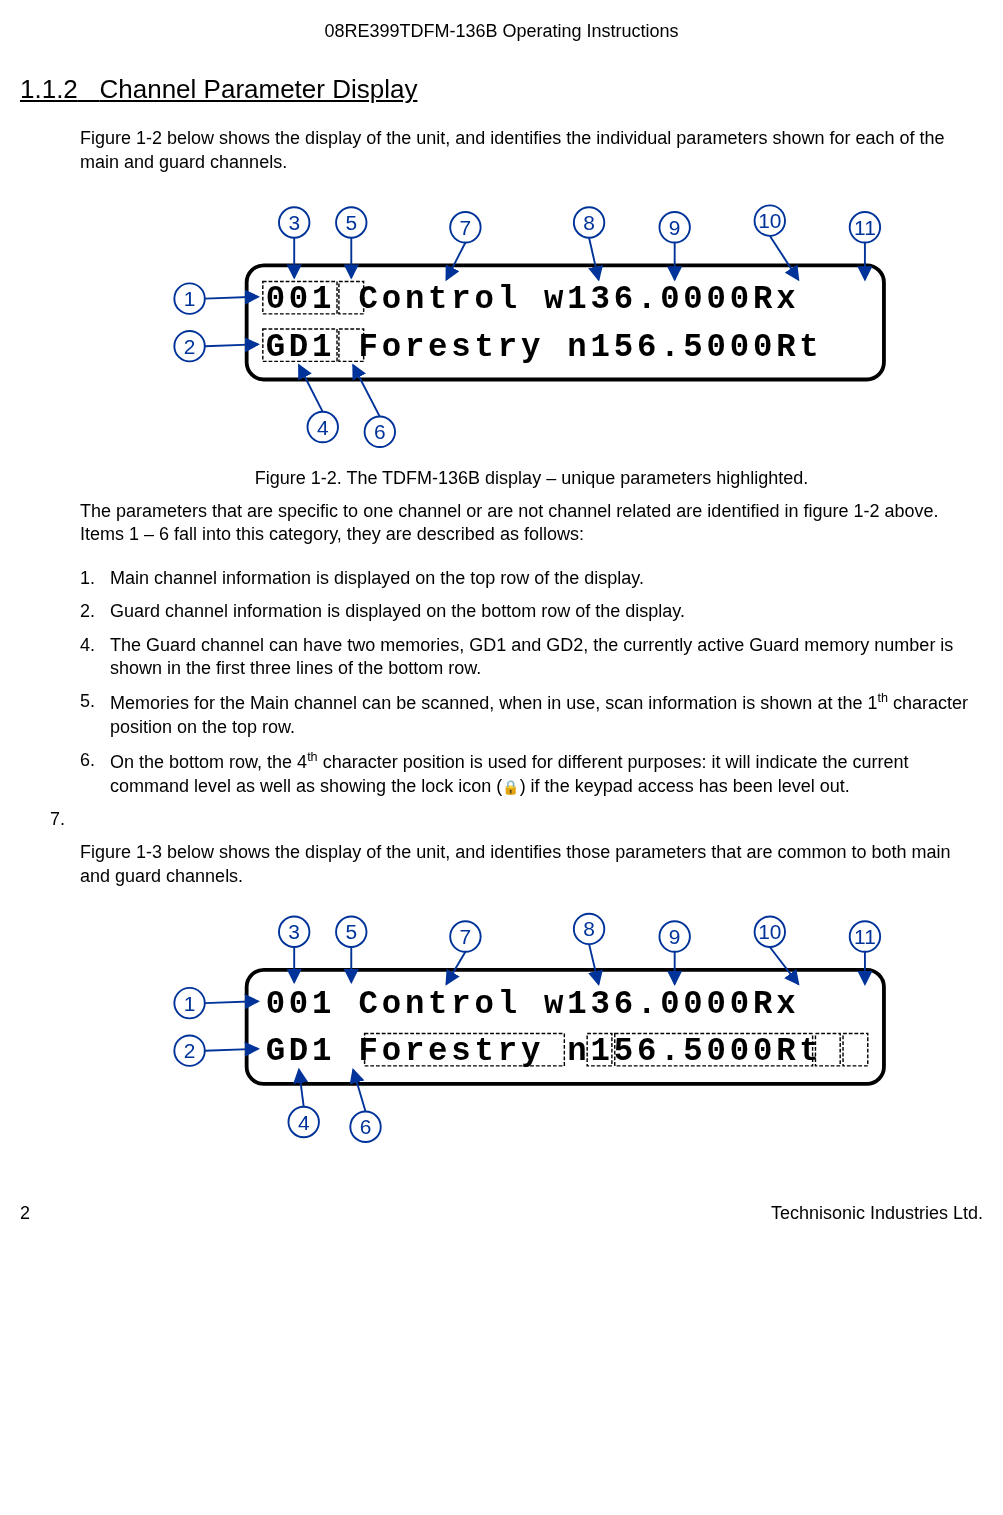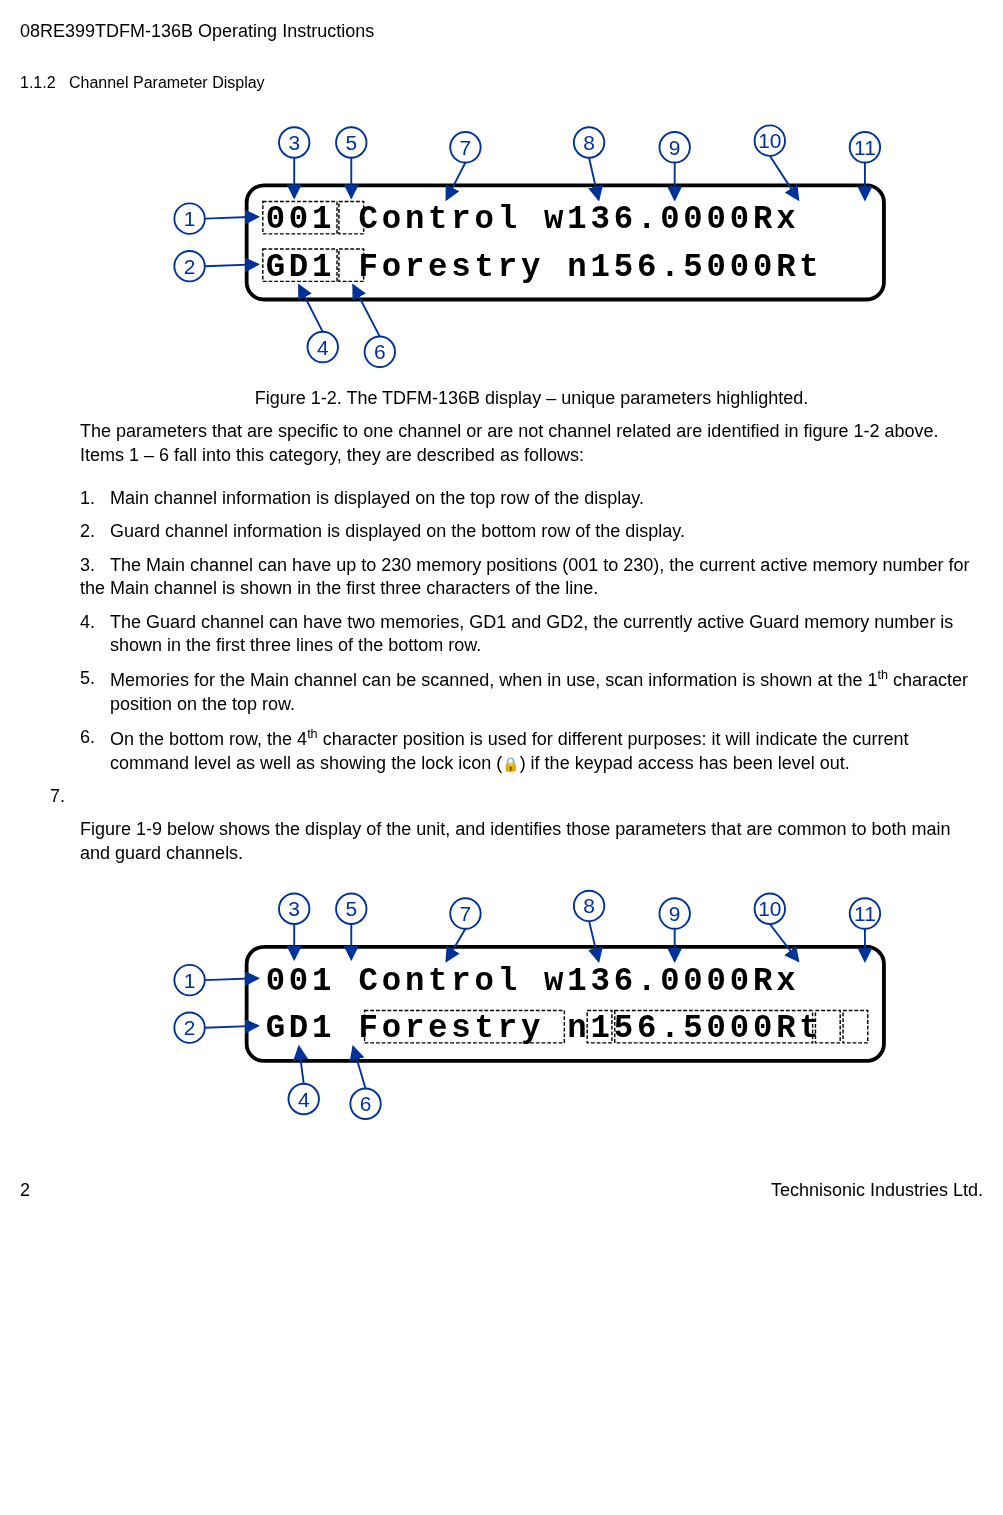--- a/index.html
+++ b/index.html
@@ -6,26 +6,27 @@
     font-family: Arial, Helvetica, sans-serif;
     font-size: 18px;
     margin: 0;
     padding: 20px 20px 20px 20px;
     width: 963px;
     color: #000;
     line-height: 1.3;
   }
   .header-row {
     display: flex;
-    justify-content: flex-start;
+    justify-content: center;
     font-size: 18px;
     margin-bottom: 30px;
   }
   .section-title {
-    font-size: 16px;
+    font-size: 26px;
+    text-decoration: underline;
     margin: 10px 0 20px 0;
   }
   .content-block {
     margin-left: 60px;
     margin-right: 0px;
   }
   .para {
     margin: 10px 0 20px 0;
   }
   .figure-wrap {
@@ -122,20 +123,21 @@
   <span>08RE399</span>
   <span>TDFM-136B Operating Instructions</span>
 </div>
 
 <div class="section-title">
   <span>1.1.2</span>&nbsp;&nbsp;
   <span>Channel Parameter Display</span>
 </div>
 
 <div class="content-block">
+  <div class="para">Figure 1-2 below shows the display of the unit, and identifies the individual parameters shown for each of the main and guard channels.</div>
 
   <div class="figure-wrap">
     <svg class="figure-svg" viewBox="0 0 820 280">
       <defs>
         <marker id="arrow1" markerWidth="8" markerHeight="8" refX="7" refY="4" orient="auto">
           <path d="M0,0 L8,4 L0,8 Z" class="arrowhead"></path>
         </marker>
       </defs>
 
       <rect class="lcd-border" x="110" y="75" width="670" height="120" rx="18" ry="18"></rect>
@@ -221,23 +223,20 @@
     </div>
   </div>
 
   <div class="list-item">
     <div class="list-num">2.</div>
     <div class="list-text">
       <span>Guard channel information is displayed on the </span><span class="italic">bottom</span><span> row of the display.</span>
     </div>
   </div>
 
-  <div class="list-item-full" style="margin-left:-60px; padding-left:60px;">
-    <span class="list-num" style="display:inline-block;width:30px;">3.</span><span>The Main channel can have up to 230 memory positions (001 to 230), the current active memory number for the Main channel is shown in the first three characters of the line.</span>
-  </div>
 
   <div class="list-item">
     <div class="list-num">4.</div>
     <div class="list-text">The Guard channel can have two memories, GD1 and GD2, the currently active Guard memory number is shown in the first three lines of the bottom row.</div>
   </div>
 
   <div class="list-item">
     <div class="list-num">5.</div>
     <div class="list-text">
       <span>Memories for the Main channel can be scanned, when in use, scan information is shown at the 1</span><sup>th</sup><span> character position on the top row.</span>
@@ -249,21 +248,21 @@
     <div class="list-text">
       <span>On the bottom row, the 4</span><sup>th</sup><span> character position is used for different purposes: it will indicate the current command level as well as showing the lock icon (</span><span class="lock-icon">🔒</span><span>) if the keypad access has been level out.</span>
     </div>
   </div>
 
   <div class="list-item">
     <div class="list-num" style="margin-left:-30px;">7.</div>
     <div class="list-text"></div>
   </div>
 
-  <div class="para" style="margin-top:0;">Figure 1-9 below shows the display of the unit, and identifies those parameters that are common to both main and guard channels.</div>
+  <div class="para" style="margin-top:0;">Figure 1-3 below shows the display of the unit, and identifies those parameters that are common to both main and guard channels.</div>
 
   <div class="figure-wrap">
     <svg class="figure-svg" viewBox="0 0 820 260">
       <defs>
         <marker id="arrow2" markerWidth="8" markerHeight="8" refX="7" refY="4" orient="auto">
           <path d="M0,0 L8,4 L0,8 Z" class="arrowhead"></path>
         </marker>
       </defs>
       <rect class="lcd-border" x="110" y="65" width="670" height="120" rx="18" ry="18"></rect>
       <text class="lcd-text" x="130" y="110">

